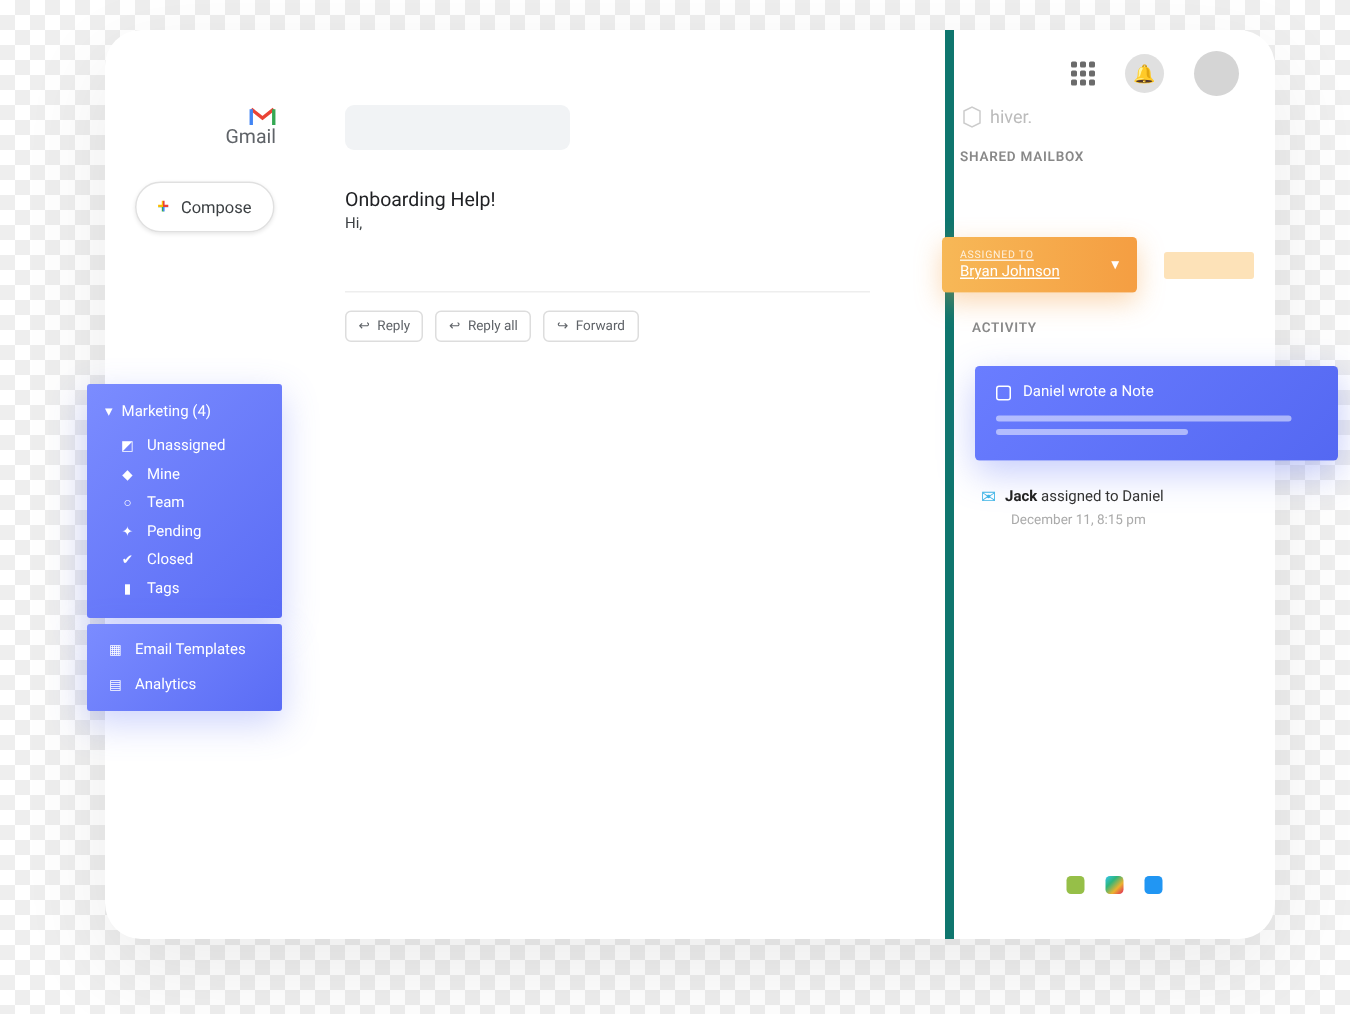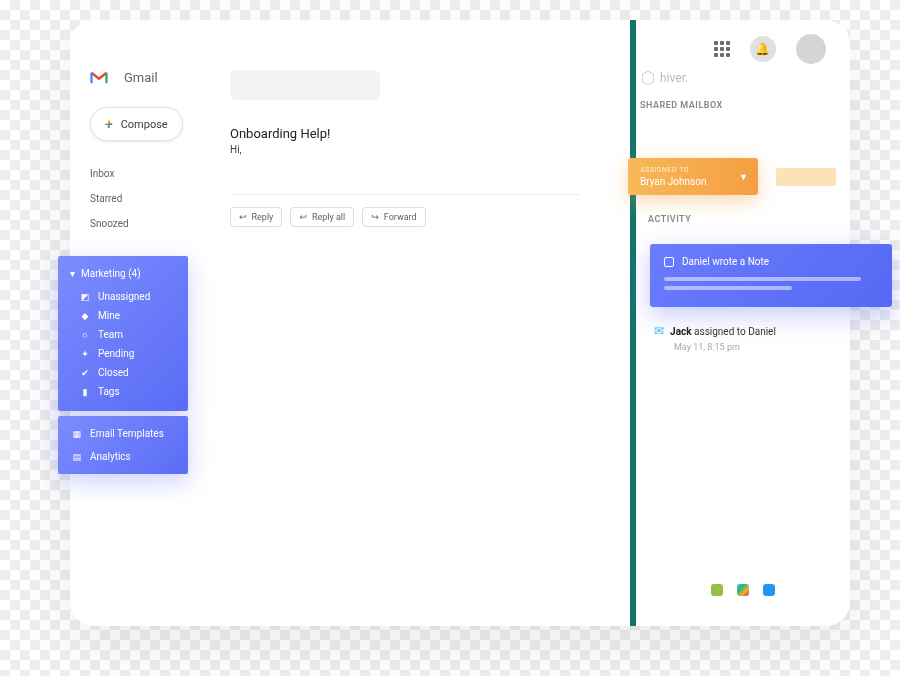--- a/index.html
+++ b/index.html
@@ -28,21 +28,21 @@
       display: flex; align-items: center; gap: 20px;
     }
     .apps-grid { width: 16px; height: 16px; display: grid; grid-template-columns: repeat(3,1fr); gap: 2px; }
     .apps-grid span { background: #6b6b6b; width: 4px; height: 4px; border-radius: 1px; }
     .bell { width: 26px; height: 26px; border-radius: 50%; background: #e0e0e0; display:flex;align-items:center;justify-content:center; font-size:12px; color:#888;}
     .avatar-top { width: 30px; height: 30px; border-radius: 50%; background: #d5d5d5; }
 
     .sidebar {
       width: 130px; padding: 50px 16px 0 20px; position: relative;
     }
-    .gmail-logo { display:flex; align-items:flex-start; gap:16px; }
+    .gmail-logo { display:flex; align-items:flex-end; gap:0;flex-direction:column; }
     .gmail-logo span { font-size: 13px; color:#5f6368; }
     .compose-btn {
       margin-top: 22px; display:inline-flex; align-items:center; gap:8px;
       padding: 8px 14px; border:1px solid #e0e0e0; border-radius: 20px;
       box-shadow: 0 1px 3px rgba(0,0,0,0.1); font-size: 11px; color:#3c4043; cursor:pointer;
     }
     .plus-icon { font-weight:bold; background: conic-gradient(#ea4335 0 25%, #4285f4 25% 50%, #34a853 50% 75%, #fbbc04 75% 100%); -webkit-background-clip:text; color:transparent; font-size:14px;}
     .side-links { margin-top: 20px; list-style:none; }
     .side-links li { font-size: 10px; color:#5f6368; padding: 7px 0; cursor:pointer; }
 
@@ -90,20 +90,21 @@
     }
     .hiver-logo { display:flex; align-items:center; gap:4px; color:#bbb; font-size:12px; margin-bottom: 14px;}
     .hiver-logo svg { width:16px; height:16px; }
     .section-label { font-size: 9px; letter-spacing:0.5px; color:#888; font-weight:600; margin: 10px 0 8px; }
 
     .assign-card {
       position:absolute; top: 138px; left: -8px;
       background: linear-gradient(90deg, #f7b857, #f59e42);
       color:#fff; border-radius: 3px; padding: 8px 40px 8px 12px; width: 130px;
       box-shadow: 0 6px 18px rgba(245,158,66,0.4);
+      text-decoration: underline;
     }
     .assign-card .tiny { font-size:7px; opacity:0.8; letter-spacing:0.5px; }
     .assign-card .name { font-size:10px; margin-top:2px; }
     .assign-card .chev { position:absolute; right:10px; top:50%; transform:translateY(-50%); font-size:9px; }
     .assign-pill2 {
       position:absolute; top: 148px; right: 14px; left: 140px; height: 18px;
       background:#fde2b8; border-radius:2px;
     }
 
     .activity-panel { position:absolute; top:184px; left:0; right:0; padding: 0 12px; }
@@ -162,25 +163,20 @@
             <path d="M2 2 V16" stroke="#4285f4" stroke-width="3"></path>
             <path d="M22 2 V16" stroke="#34a853" stroke-width="3"></path>
           </svg>
       </div>
       <span>Gmail</span>
     </div>
     <div class="compose-btn">
       <span class="plus-icon">+</span>
       <span>Compose</span>
     </div>
-    <ul class="side-links">
-      <li>Inbox</li>
-      <li>Starred</li>
-      <li>Snoozed</li>
-    </ul>
   </div>
 
   <div class="float-panel">
     <div class="fp-header">
       <span>▾</span>
       <span>Marketing (4)</span>
     </div>
     <div class="fp-item">
         <span class="fp-icon">◩</span>
         <span>Unassigned</span>
@@ -270,21 +266,21 @@
             <div></div>
             <div></div>
           </div>
       </div>
 
       <div class="assign-activity">
         <div class="line1">
           <span class="env-icon">✉</span>
           <span><b>Jack</b><span> assigned to Daniel</span></span>
         </div>
-        <div class="time">May 11, 8:15 pm</div>
+        <div class="time">December 11, 8:15 pm</div>
       </div>
     </div>
 
     <div class="integrations">
       <div class="int-dot" style="background:#96bf48"></div>
       <div class="int-dot" style="background:linear-gradient(135deg,#36c5f0,#2eb67d,#ecb22e,#e01e5a)"></div>
       <div class="int-dot" style="background:#2196f3"></div>
     </div>
   </div>
 

